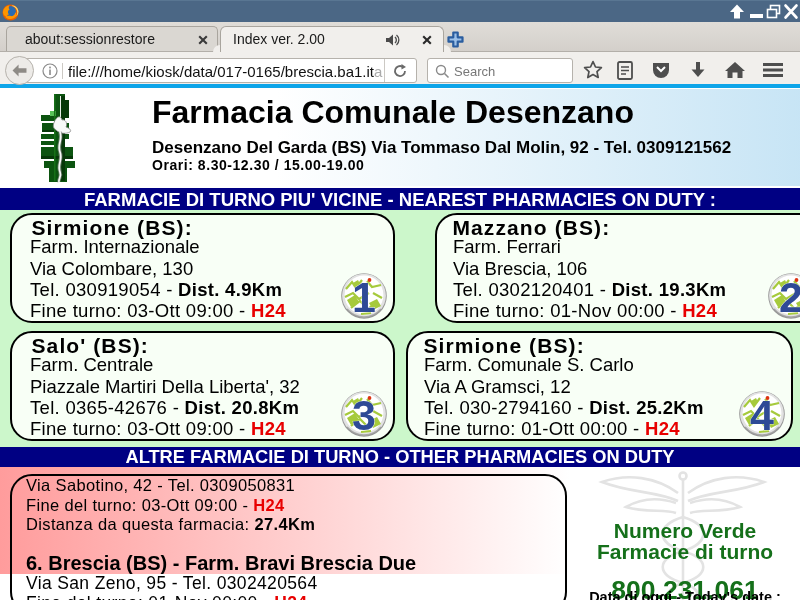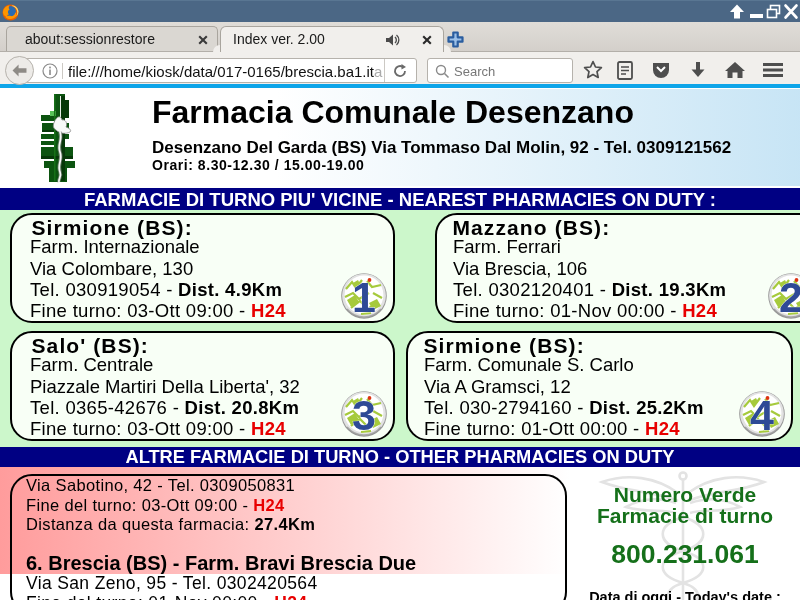--- a/index.html
+++ b/index.html
@@ -80,21 +80,21 @@
 .badge { position:absolute; right:6px; bottom:2px; }
 
 #bottom { position:absolute; left:0; top:378px; width:800px; height:133px; }
 #pinkcell { position:absolute; left:0; top:0; width:570px; height:107px;
   background:linear-gradient(to right, #ff9c9c 0%, #ffffff 100%); }
 #pinkbox { position:absolute; left:10px; top:7px; width:557px; height:140px;
   border:2px solid #000; border-radius:22px; }
 #pinkcell .t { position:absolute; left:26px; font-size:16.5px; color:#000; white-space:nowrap; letter-spacing:0.35px; }
 #rightcell { position:absolute; left:570px; top:0; width:230px; height:133px; background:#fff; }
 #cadu { position:absolute; left:18px; top:2px; }
-.gv { position:absolute; width:230px; text-align:center; color:#15701a; font-weight:bold; }
+.gv { position:absolute; width:230px; text-align:center; color:#15701a; font-weight:bold;margin-top:36px; }
 #nv1 { top:16px; font-size:21px; }
 #nv2 { top:37px; font-size:21px; }
 #nv3 { top:72px; font-size:26.5px; }
 #dd  { position:absolute; top:122px; width:230px; text-align:center; color:#000;
   font-weight:bold; font-size:14.5px; }
 </style>
 </head>
 <body>
 
 <div id="titlebar">

